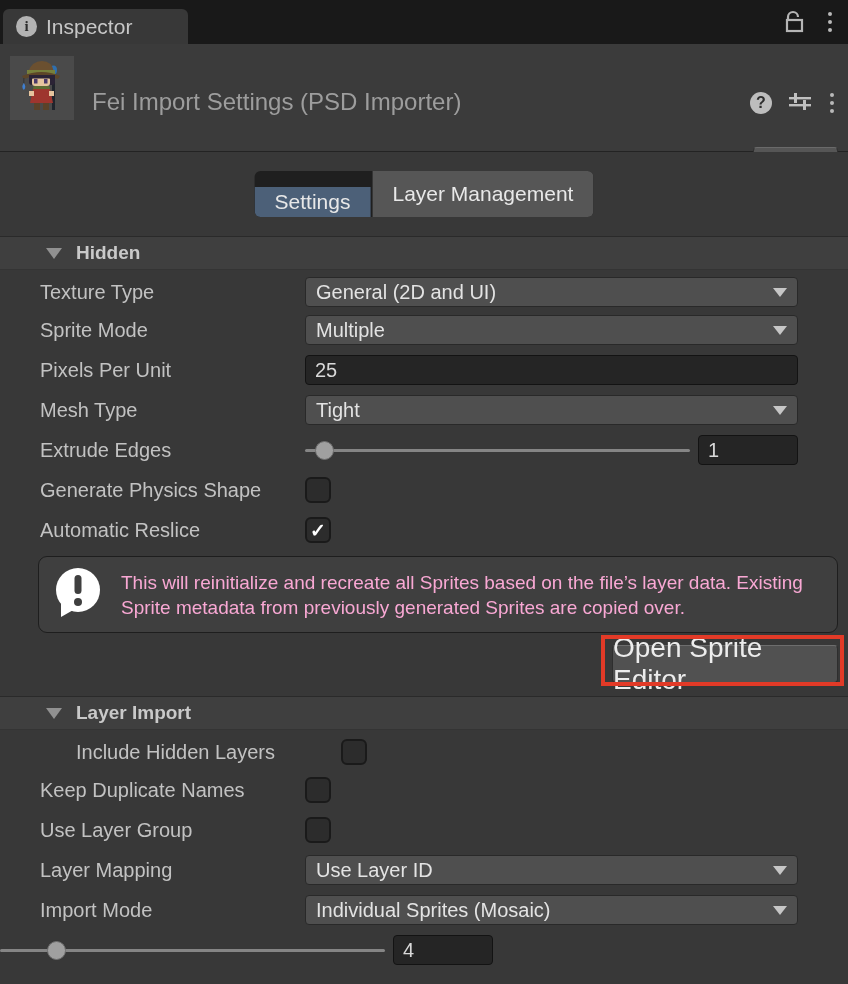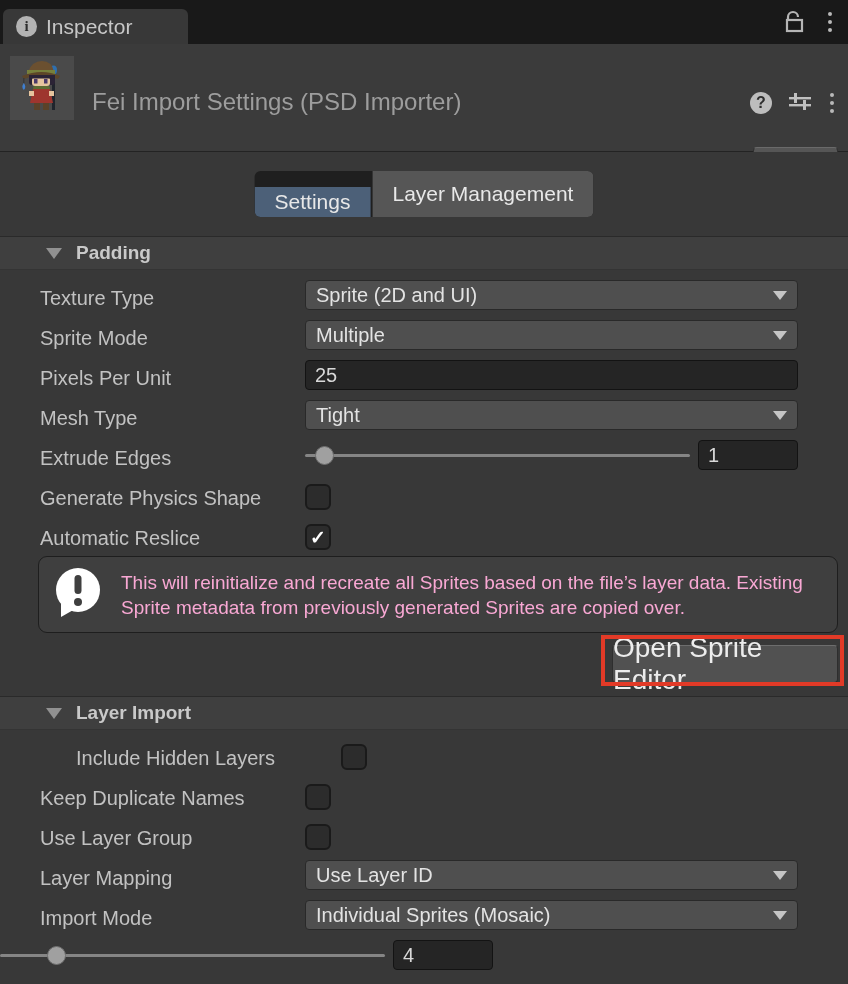--- a/index.html
+++ b/index.html
@@ -63,21 +63,21 @@
   
   .strip {
     height:34px; background:#3f3f3f; border-top:1px solid #2a2a2a; border-bottom:1px solid #343434;
     display:flex; align-items:center; gap:14px; padding-left:46px;
   }
   .foldout { width:0; height:0; border-left:8px solid transparent; border-right:8px solid transparent; border-top:11px solid #919191; }
   .strip-label { font-size:19px; font-weight:bold; color:#c9c9c9; }
 
   
   .rows { background:#383838; }
-  .row { height:40px; display:flex; align-items:flex-end; }
+  .row { height:40px; display:flex; align-items:center; }
   .row .lbl { width:305px; padding-left:40px; font-size:20px; color:#c2c2c2; white-space:nowrap; }
   .ctrl { width:493px; display:flex; align-items:center; position:relative; }
 
   .dropdown {
     width:100%; height:30px; background:#4f4f4f; border:1px solid #292929; border-radius:4px;
     display:flex; align-items:center; padding:0 10px; color:#e3e3e3; font-size:20px;
   }
   .dd-arrow { margin-left:auto; width:0; height:0; border-left:7px solid transparent; border-right:7px solid transparent; border-top:9px solid #c6c6c6; }
 
   .numfield {
@@ -204,29 +204,29 @@
 
   <div class="tabsbar">
     <div class="tabgroup">
       <div class="seg active">Settings</div>
       <div class="seg inactive">Layer Management</div>
     </div>
   </div>
 
   <div class="strip">
     <span class="foldout"></span>
-    <span class="strip-label">Padding</span>
+    <span class="strip-label">Hidden</span>
   </div>
 
   <div class="rows">
     <div class="row" style="padding-top:4px;">
       <span class="lbl">Texture Type</span>
       <div class="ctrl">
         <div class="dropdown">
-          <span>Sprite (2D and UI)</span>
+          <span>General (2D and UI)</span>
           <span class="dd-arrow"></span>
         </div>
       </div>
     </div>
     <div class="row">
       <span class="lbl">Sprite Mode</span>
       <div class="ctrl">
         <div class="dropdown">
           <span>Multiple</span>
           <span class="dd-arrow"></span>

